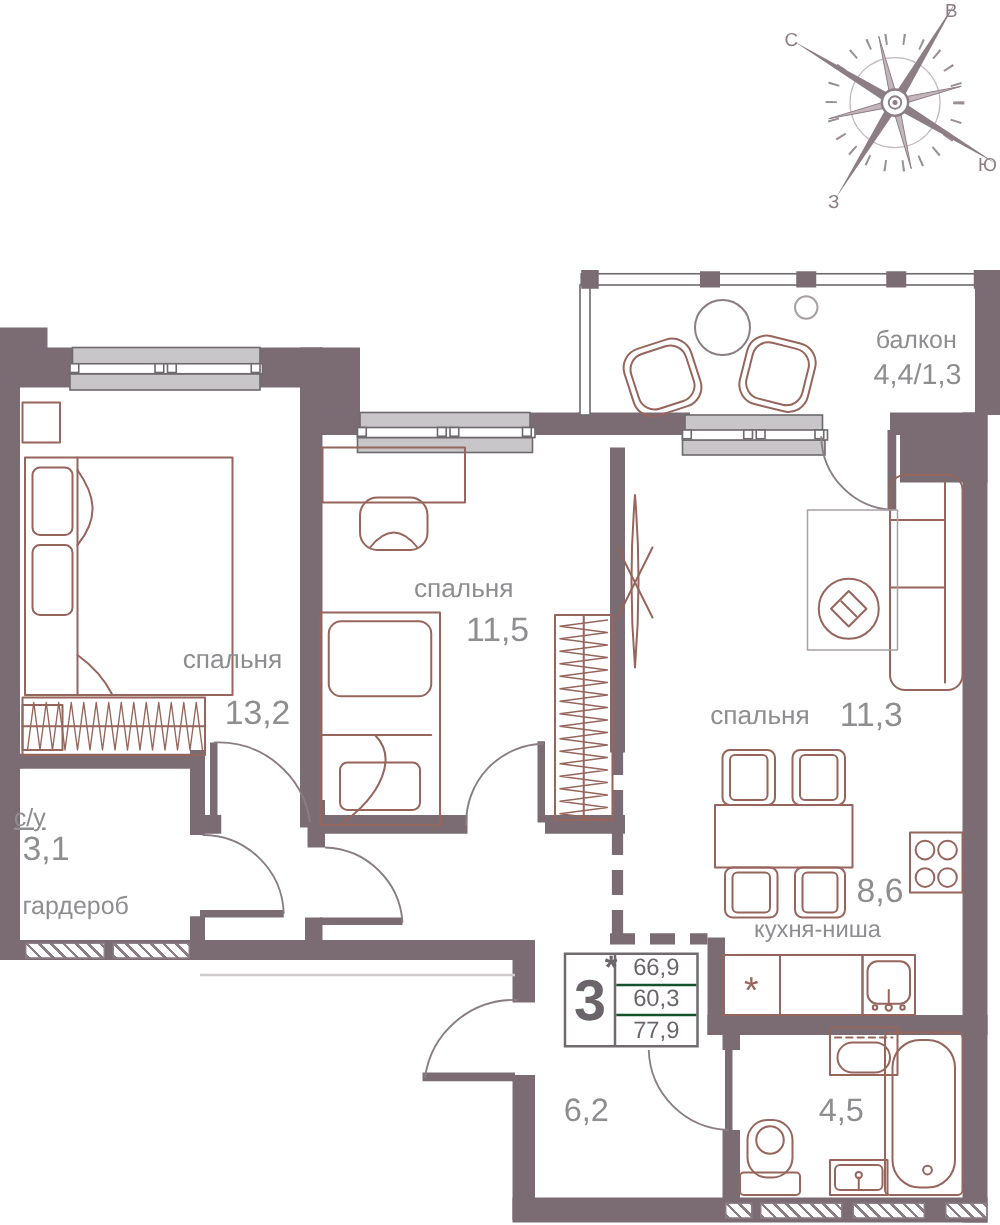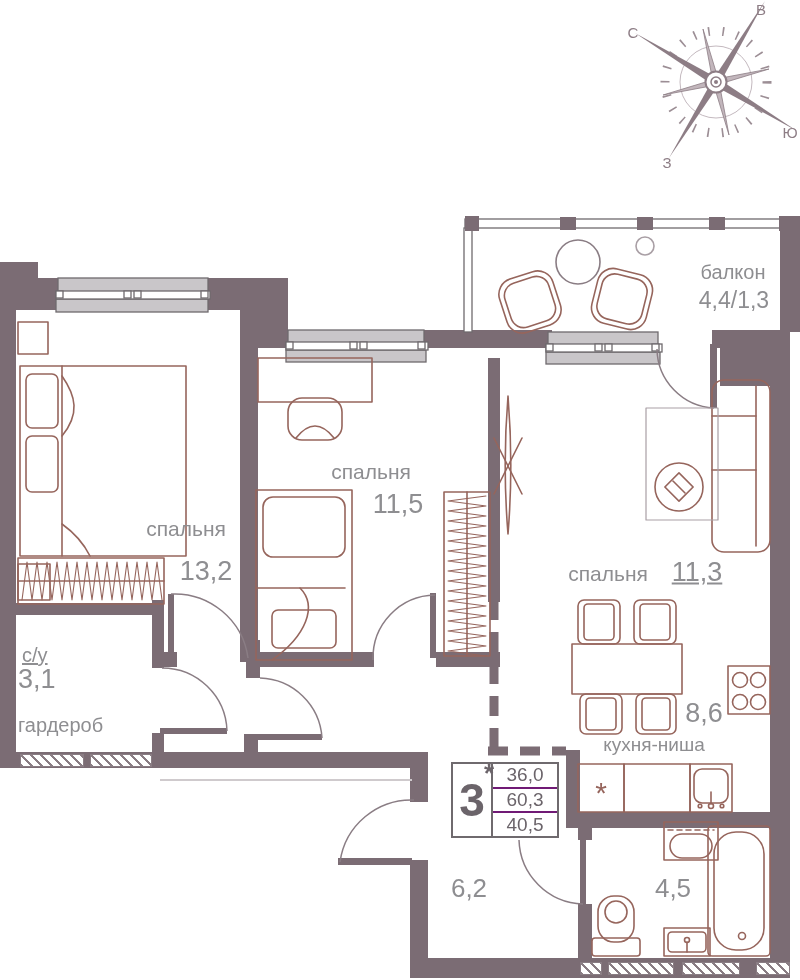--- a/index.html
+++ b/index.html
@@ -24,21 +24,21 @@
   .faintline{position:absolute;background:#cfcacd;}
   .stamp{position:absolute;left:451px;top:762px;width:104px;height:72px;
      border:2px solid #6f6a6e;background:#fff;display:flex;}
   .stamp-left{width:38px;border-right:2px solid #6f6a6e;position:relative;
      display:flex;align-items:center;justify-content:center;}
   .stamp-num{font-size:46px;font-weight:bold;color:#6b646a;line-height:1;}
   .stamp-star{position:absolute;right:-3px;top:-6px;font-size:26px;font-weight:bold;color:#6b646a;}
   .stamp-right{flex:1;display:flex;flex-direction:column;}
   .stamp-cell{flex:1;display:flex;align-items:center;justify-content:center;
      font-size:19px;color:#6b646a;}
-  .stamp-cell + .stamp-cell{border-top:2px solid #701a75;}
+  .stamp-cell + .stamp-cell{border-top:2px solid #14532d;}
 </style>
 </head>
 <body>
 
 <div class="plan">
 
   <div class="wall" style="left:0;top:278px;width:16px;height:490px;"></div>
   <div class="wall" style="left:0;top:262px;width:38px;height:40px;"></div>
   <div class="wall" style="left:16px;top:278px;width:46px;height:32px;"></div>
   <div class="wall" style="left:205px;top:278px;width:53px;height:32px;"></div>
@@ -313,38 +313,38 @@
   <div class="lbl lbl-c s20" style="left:733px;top:272px;text-align:center;">балкон</div>
   <div class="lbl lbl-c s23" style="left:734px;top:300px;">4,4/1,3</div>
 
   <div class="lbl lbl-c s21" style="left:186px;top:528px;">спальня</div>
   <div class="lbl lbl-c s27" style="left:206px;top:571px;">13,2</div>
 
   <div class="lbl lbl-c s21" style="left:371px;top:471px;">спальня</div>
   <div class="lbl lbl-c s27" style="left:398px;top:504px;">11,5</div>
 
   <div class="lbl lbl-c s21" style="left:608px;top:573px;">спальня</div>
-  <div class="lbl lbl-c s27" style="left:697px;top:572px;text-decoration:underline;">11,3</div>
+  <div class="lbl lbl-c s27" style="left:697px;top:572px;">11,3</div>
 
   <div class="lbl lbl-c s27" style="left:704px;top:713px;">8,6</div>
   <div class="lbl lbl-c s19" style="left:654px;top:744px;text-align:right;">кухня-ниша</div>
   <div class="lbl lbl-c fridge-sym" style="left:601px;top:793px;">*</div>
 
-  <div class="lbl s20" style="left:22px;top:645px;text-decoration:underline;">с/у</div>
+  <div class="lbl s20" style="left:11px;top:645px;text-decoration:underline;">с/у</div>
   <div class="lbl s27" style="left:18px;top:666px;">3,1</div>
   <div class="lbl s20" style="left:18px;top:715px;">гардероб</div>
 
   <div class="lbl lbl-c s26" style="left:469px;top:888px;">6,2</div>
   <div class="lbl lbl-c s26" style="left:673px;top:888px;">4,5</div>
 
   <div class="stamp">
     <div class="stamp-left">
       <span class="stamp-num">3</span>
       <span class="stamp-star">*</span>
     </div>
     <div class="stamp-right">
-      <div class="stamp-cell">36,0</div>
+      <div class="stamp-cell">66,9</div>
       <div class="stamp-cell">60,3</div>
-      <div class="stamp-cell">40,5</div>
+      <div class="stamp-cell">77,9</div>
     </div>
   </div>
 
 </div>
 
 </body></html>

